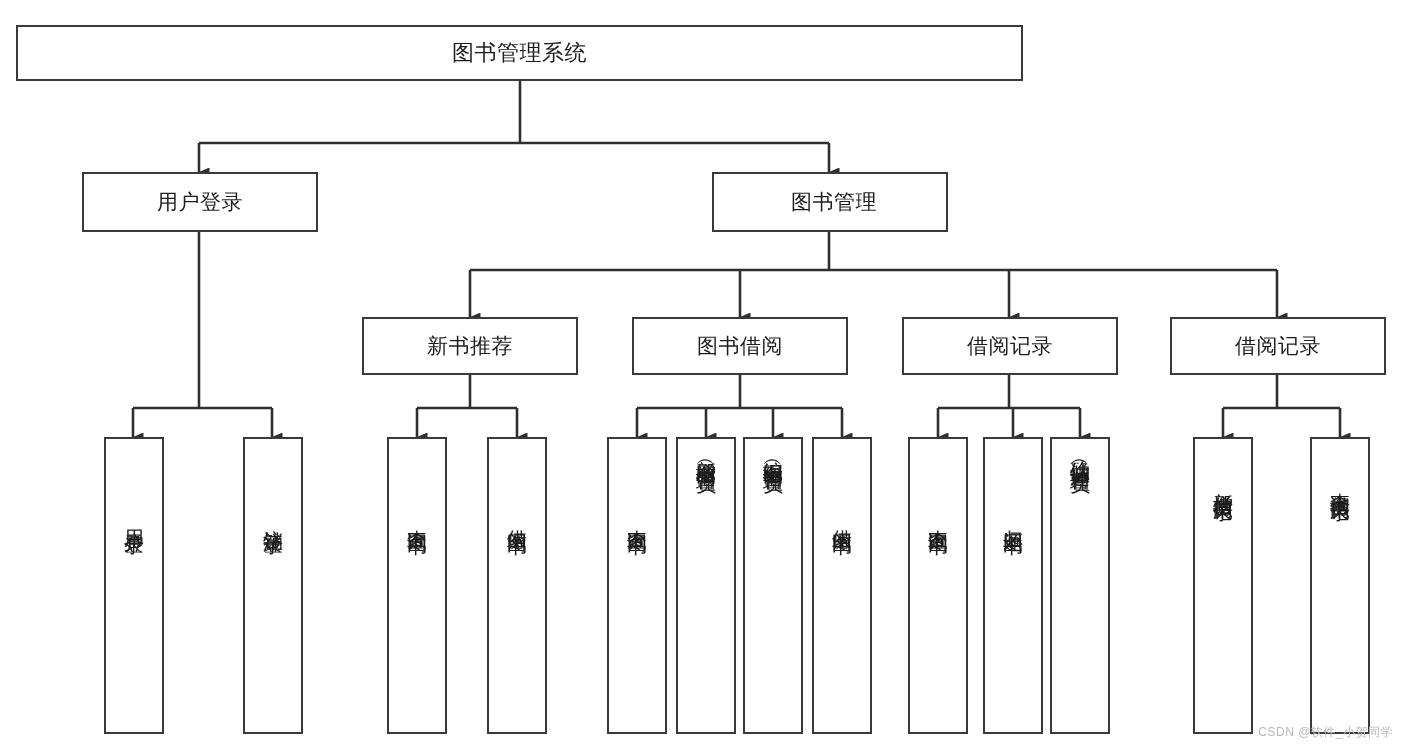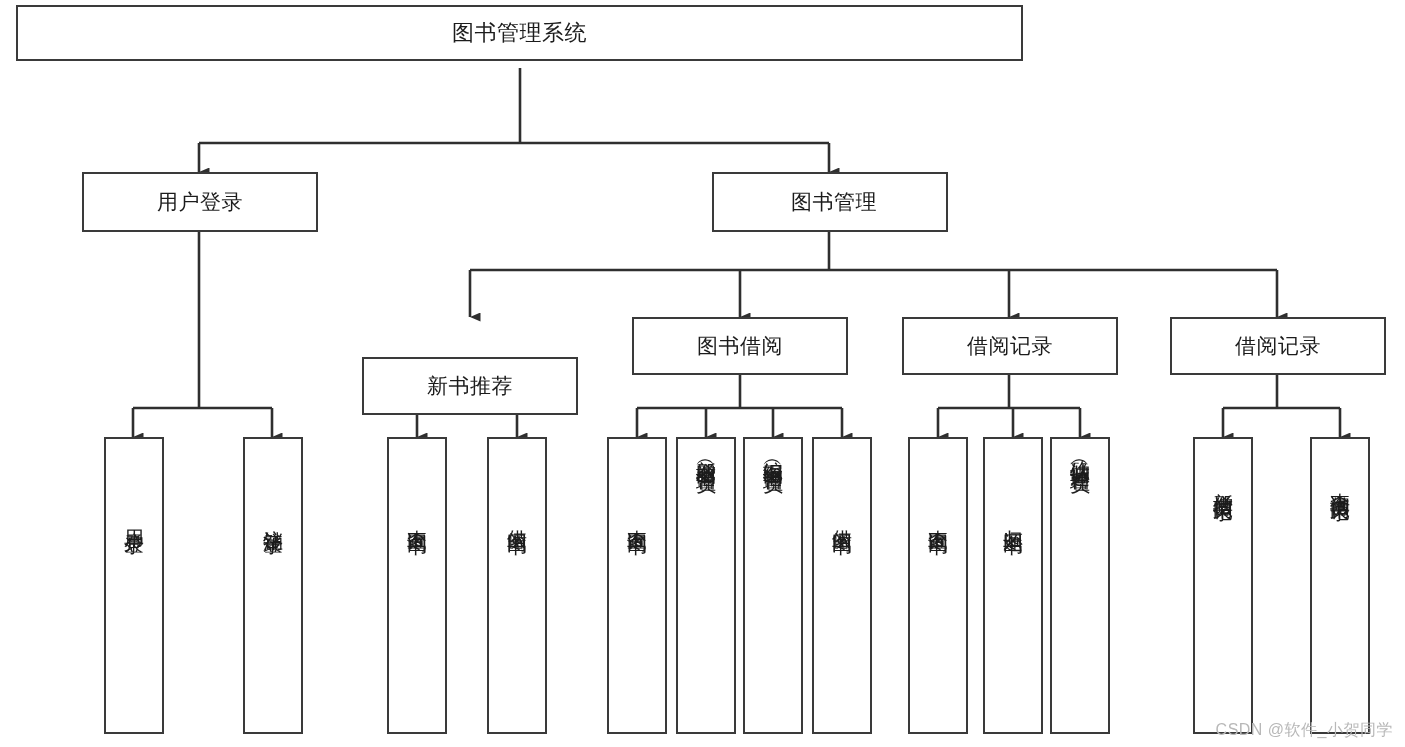--- a/index.html
+++ b/index.html
@@ -64,21 +64,21 @@
     font-size: 20px;
     color: #1c1c1c;
     line-height: 1.15;
     letter-spacing: 2px;
     white-space: nowrap;
   }
   #watermark {
     position: absolute;
     right: 12px;
     bottom: 6px;
-    font-size: 16px;
+    font-size: 12px;
     color: #b8b8b8;
     letter-spacing: 0.5px;
     white-space: nowrap;
     pointer-events: none;
   }
 </style>
 </head>
 <body>
 
 <div id="diagram-root">
@@ -120,30 +120,30 @@
         <line x1="1013" y1="408" x2="1013" y2="437" marker-end="url(#arrowhead)"></line>
         <line x1="1080" y1="408" x2="1080" y2="437" marker-end="url(#arrowhead)"></line>
         <line x1="1277" y1="375" x2="1277" y2="408"></line>
         <line x1="1223" y1="408" x2="1340" y2="408"></line>
         <line x1="1223" y1="408" x2="1223" y2="437" marker-end="url(#arrowhead)"></line>
         <line x1="1340" y1="408" x2="1340" y2="437" marker-end="url(#arrowhead)"></line>
       </g>
   </svg>
 
   <div id="boxes-layer">
-      <div class="node-box root" style="left: 16px; top: 5px; width: 1007px; height: 56px;">
+      <div class="node-box root" style="left: 16px; top: 25px; width: 1007px; height: 56px;">
         <span class="node-label-h">图书管理系统</span>
       </div>
       <div class="node-box level2" style="left: 82px; top: 172px; width: 236px; height: 60px;">
         <span class="node-label-h">用户登录</span>
       </div>
       <div class="node-box level2" style="left: 712px; top: 172px; width: 236px; height: 60px; padding-left: 8px;">
         <span class="node-label-h">图书管理</span>
       </div>
-      <div class="node-box level3" style="left: 362px; top: 317px; width: 216px; height: 58px; margin-top: 40px;">
+      <div class="node-box level3" style="left: 362px; top: 317px; width: 216px; height: 58px;">
         <span class="node-label-h">新书推荐</span>
       </div>
       <div class="node-box level3" style="left: 632px; top: 317px; width: 216px; height: 58px;">
         <span class="node-label-h">图书借阅</span>
       </div>
       <div class="node-box level3" style="left: 902px; top: 317px; width: 216px; height: 58px;">
         <span class="node-label-h">借阅记录</span>
       </div>
       <div class="node-box level3" style="left: 1170px; top: 317px; width: 216px; height: 58px;">
         <span class="node-label-h">借阅记录</span>

